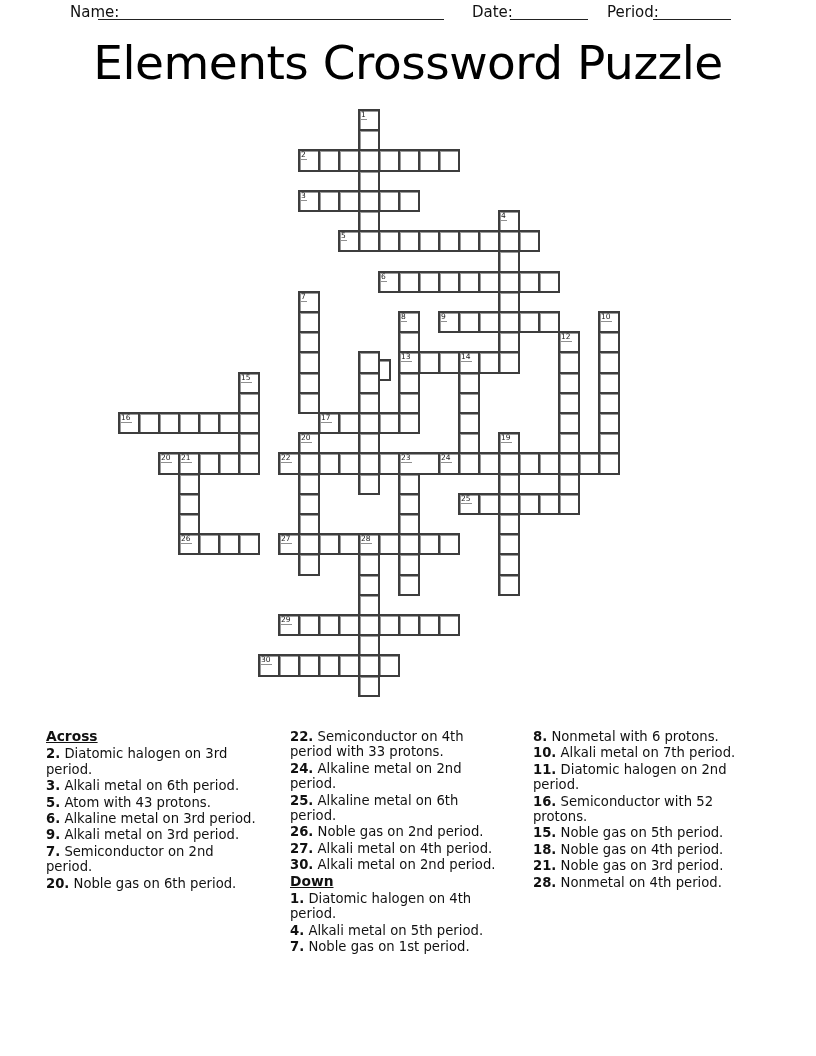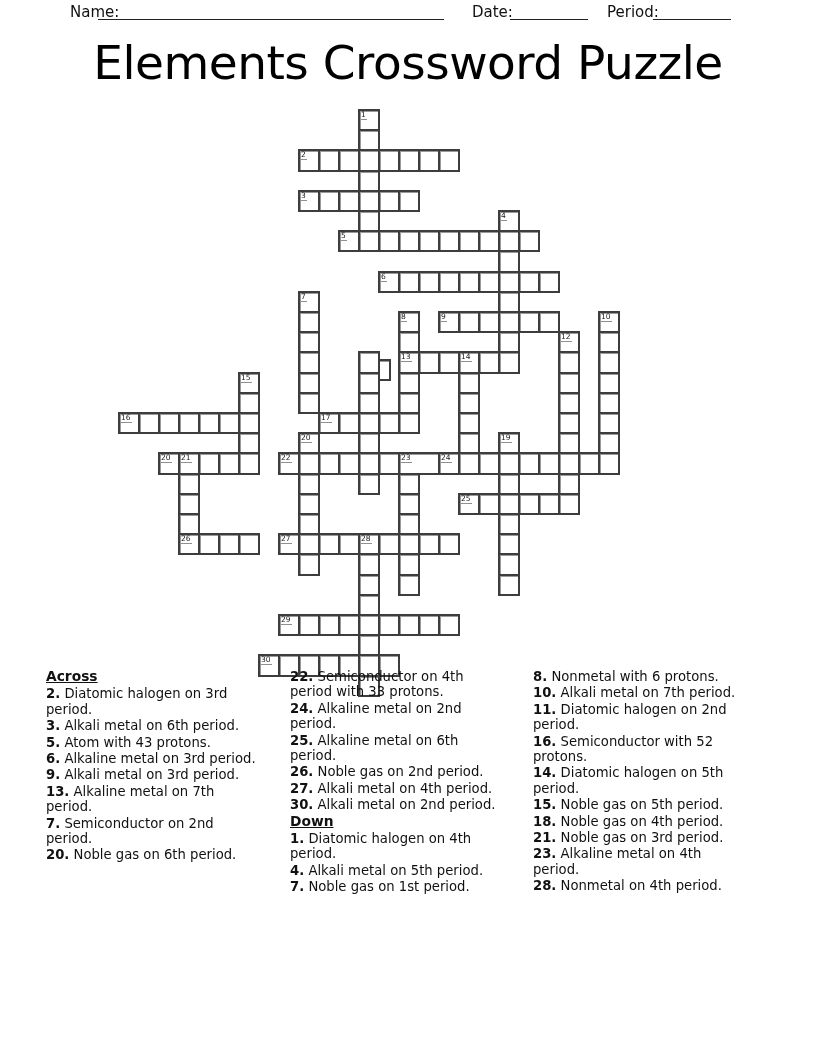--- a/index.html
+++ b/index.html
@@ -20,21 +20,21 @@
     position:absolute;box-sizing:border-box;background:#fff;
     border:2px solid #3d3d3d;
     box-shadow:inset 1px 1px 0 #9a9a9a;
   }
   .cw-num{
     position:absolute;top:0px;left:1px;
     font-size:7.5px;line-height:8px;color:#1a1a1a;
     border-bottom:1px solid #8f8f8f;padding:0 1px 0 0;
   }
   
-  .clue-col{position:absolute;top:669px;width:210px;font-size:13.2px;line-height:15.4px;color:#111;}
+  .clue-col{position:absolute;top:729px;width:210px;font-size:13.2px;line-height:15.4px;color:#111;}
   .clue-head{font-weight:bold;text-decoration:underline;font-size:13.8px;margin:0 0 2px 0;}
   .clue{margin:0 0 1px 0;}
   .clue b{font-weight:bold;}
 </style>
 </head>
 <body>
 
 <span class="hdr-label" style="left:70px">Name:</span>
 <span class="blank-line" style="left:98px;width:346px"></span>
 <span class="hdr-label" style="left:472px">Date:</span>
@@ -289,40 +289,37 @@
     <div class="cw-cell" style="left: 358px; top: 674.6px; width: 22px; height: 22.2px;"></div>
   </div>
 
 <div id="clue-col-0" class="clue-col" style="left:46px">
     <div class="clue-head">Across</div>
     <p class="clue"><b>2.</b> Diatomic halogen on 3rd period.</p>
     <p class="clue"><b>3.</b> Alkali metal on 6th period.</p>
     <p class="clue"><b>5.</b> Atom with 43 protons.</p>
     <p class="clue"><b>6.</b> Alkaline metal on 3rd period.</p>
     <p class="clue"><b>9.</b> Alkali metal on 3rd period.</p>
-    <p class="clue"><b>13.</b> Alkaline metal on 7th period.</p>
     <p class="clue"><b>7.</b> Semiconductor on 2nd period.</p>
     <p class="clue"><b>20.</b> Noble gas on 6th period.</p>
   </div>
 <div id="clue-col-1" class="clue-col" style="left:290px">
     <p class="clue"><b>22.</b> Semiconductor on 4th period with 33 protons.</p>
     <p class="clue"><b>24.</b> Alkaline metal on 2nd period.</p>
     <p class="clue"><b>25.</b> Alkaline metal on 6th period.</p>
     <p class="clue"><b>26.</b> Noble gas on 2nd period.</p>
     <p class="clue"><b>27.</b> Alkali metal on 4th period.</p>
     <p class="clue"><b>30.</b> Alkali metal on 2nd period.</p>
     <div class="clue-head">Down</div>
     <p class="clue"><b>1.</b> Diatomic halogen on 4th period.</p>
     <p class="clue"><b>4.</b> Alkali metal on 5th period.</p>
     <p class="clue"><b>7.</b> Noble gas on 1st period.</p>
   </div>
 <div id="clue-col-2" class="clue-col" style="left:533px">
     <p class="clue"><b>8.</b> Nonmetal with 6 protons.</p>
     <p class="clue"><b>10.</b> Alkali metal on 7th period.</p>
     <p class="clue"><b>11.</b> Diatomic halogen on 2nd period.</p>
     <p class="clue"><b>16.</b> Semiconductor with 52 protons.</p>
-    <p class="clue"><b>14.</b> Diatomic halogen on 5th period.</p>
     <p class="clue"><b>15.</b> Noble gas on 5th period.</p>
     <p class="clue"><b>18.</b> Noble gas on 4th period.</p>
     <p class="clue"><b>21.</b> Noble gas on 3rd period.</p>
-    <p class="clue"><b>23.</b> Alkaline metal on 4th period.</p>
     <p class="clue"><b>28.</b> Nonmetal on 4th period.</p>
   </div>
 
 </body></html>

